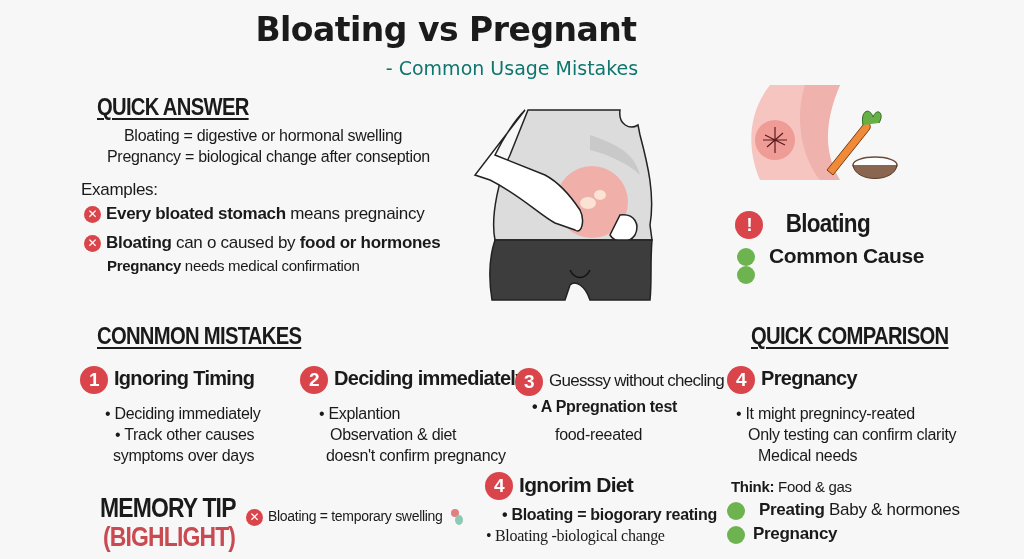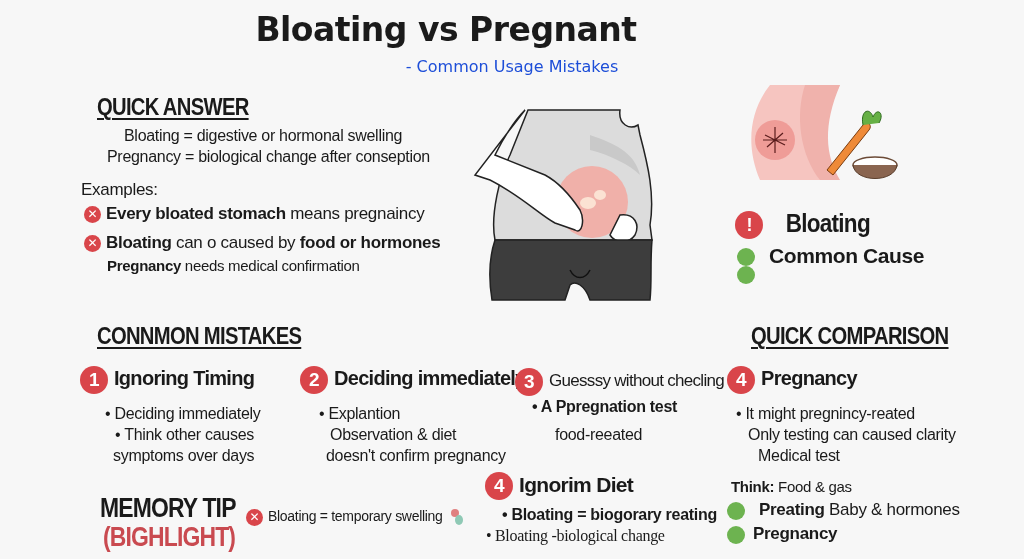--- a/index.html
+++ b/index.html
@@ -1,20 +1,20 @@
 <!DOCTYPE html>
 <html><head>
 <meta charset="utf-8">
 <style>
   * { box-sizing: border-box; margin: 0; padding: 0; }
   html, body { width: 1024px; height: 559px; background: #f7f7f7; overflow: hidden; }
   body { position: relative; font-family: "Liberation Sans", sans-serif; color: #1a1a1a; }
   .abs { position: absolute; white-space: nowrap; }
   .title { left: 0; width: 892px; top: 10px; text-align: center; font-family: "DejaVu Sans", sans-serif; font-weight: bold; font-size: 33px; letter-spacing: -0.5px; color: #1b1b1b; }
-  .subtitle { left: 0; width: 1024px; top: 57px; text-align: center; font-family: "DejaVu Sans", sans-serif; font-size: 16px; color: #1d4ed8; }
+  .subtitle { left: 0; width: 1024px; top: 57px; text-align: center; font-family: "DejaVu Sans", sans-serif; font-size: 19px; color: #0f766e; }
   .cond { font-family: "Liberation Sans Narrow", "Liberation Sans", sans-serif; }
   .section-heading { font-weight: bold; font-size: 23px; text-decoration: underline; text-decoration-thickness: 2px; text-underline-offset: 3px; letter-spacing: -0.8px; transform: scaleX(0.88); transform-origin: left; }
   .line { font-size: 16px; letter-spacing: -0.3px; }
   .bold { font-weight: bold; }
   .x-icon { display: inline-block; width: 17px; height: 17px; border-radius: 50%; background: #d9454a; color: #fff; font-size: 12px; line-height: 17px; text-align: center; font-weight: bold; vertical-align: middle; margin-right: 5px; font-family: "DejaVu Sans", sans-serif; }
   .num-badge { display: inline-block; width: 28px; height: 28px; border-radius: 50%; background: #d9454a; color: #fff; font-weight: bold; font-size: 19px; line-height: 28px; text-align: center; vertical-align: middle; margin-right: 6px; font-family: "Liberation Sans", sans-serif; }
   .mistake-title { font-size: 20px; font-weight: bold; letter-spacing: -0.7px; }
   .mistake-title.light { font-weight: normal; font-size: 17px; }
   .bullet { font-size: 16px; letter-spacing: -0.3px; line-height: 21px; }
   .green-dot { display: inline-block; width: 18px; height: 18px; border-radius: 50%; background: #6db350; vertical-align: middle; margin-right: 14px; }
@@ -75,43 +75,43 @@
 <div class="abs cond bold" style="left:737px; top:265px; font-size:15px; letter-spacing:-0.4px;">
   <span class="green-dot"></span>
 </div>
 
 <div class="abs cond section-heading" style="left:97px; top:323px;">CONNMON MISTAKES</div>
 
 <div class="abs cond mistake-title" style="left:80px; top:366px;">
   <span class="num-badge">1</span><span>Ignoring Timing</span>
 </div>
 <div class="abs cond bullet" style="left:105px; top:403px;">• Deciding immediately</div>
-<div class="abs cond bullet" style="left:115px; top:424px;">• Think other causes</div>
+<div class="abs cond bullet" style="left:115px; top:424px;">• Track other causes</div>
 <div class="abs cond bullet" style="left:113px; top:445px;">symptoms over days</div>
 
 <div class="abs cond mistake-title" style="left:300px; top:366px;">
   <span class="num-badge">2</span><span>Deciding immediately</span>
 </div>
 <div class="abs cond bullet" style="left:319px; top:403px;">• Explantion</div>
 <div class="abs cond bullet" style="left:330px; top:424px;">Observation &amp; diet</div>
 <div class="abs cond bullet" style="left:326px; top:445px;">doesn't confirm pregnancy</div>
 
 <div class="abs cond mistake-title light" style="left:515px; top:368px;">
   <span class="num-badge">3</span><span>Guesssy without checling</span>
 </div>
 <div class="abs cond bullet" style="left:532px; top:396px;font-weight:bold;">• A Ppregnation test</div>
 <div class="abs cond bullet" style="left:555px; top:424px;">food-reeated</div>
 
 <div class="abs cond section-heading" style="left:751px; top:323px;">QUICK COMPARISON</div>
 <div class="abs cond mistake-title" style="left:727px; top:366px;">
   <span class="num-badge">4</span><span>Pregnancy</span>
 </div>
 <div class="abs cond bullet" style="left:736px; top:403px;">• It might pregnincy-reated</div>
-<div class="abs cond bullet" style="left:748px; top:424px;">Only testing can caused clarity</div>
-<div class="abs cond bullet" style="left:758px; top:445px;">Medical test</div>
+<div class="abs cond bullet" style="left:748px; top:424px;">Only testing can confirm clarity</div>
+<div class="abs cond bullet" style="left:758px; top:445px;">Medical needs</div>
 
 <div class="abs cond mistake-title" style="left:485px; top:472px; font-size:21px;">
   <span class="num-badge">4</span><span>Ignorim Diet</span>
 </div>
 <div class="abs cond bullet bold" style="left:502px; top:504px;">• Bloating = biogorary reating</div>
 <div class="abs cond bullet" style="left:486px; top:525px;font-family:Liberation Serif, serif;">• Bloating -biological change</div>
 
 <div class="abs cond" style="left:731px; top:478px; font-size:15px; letter-spacing:-0.3px;">
   <span class="bold">Think:</span><span> Food &amp; gas</span>
 </div>

